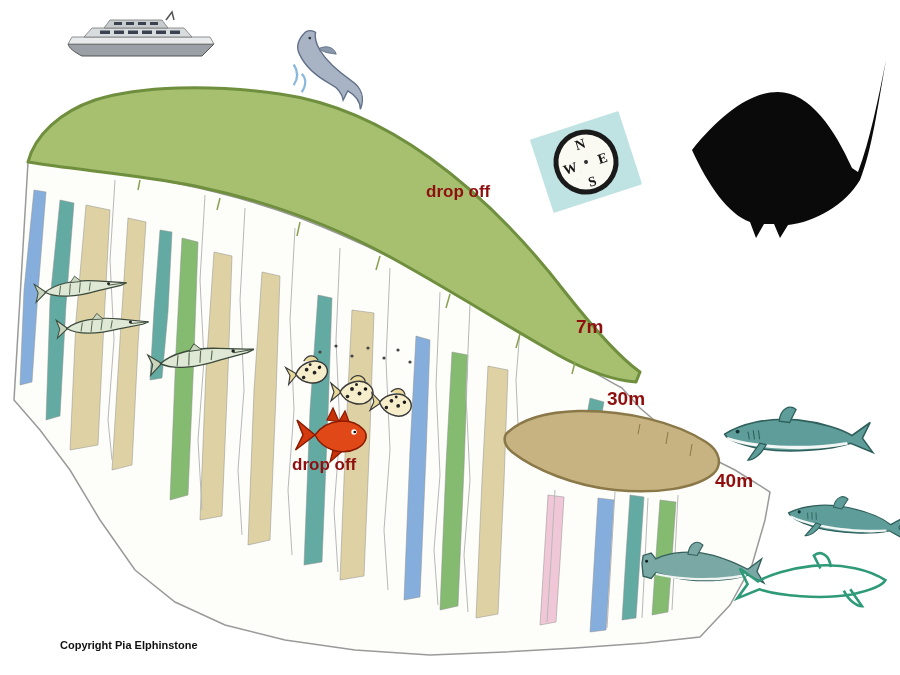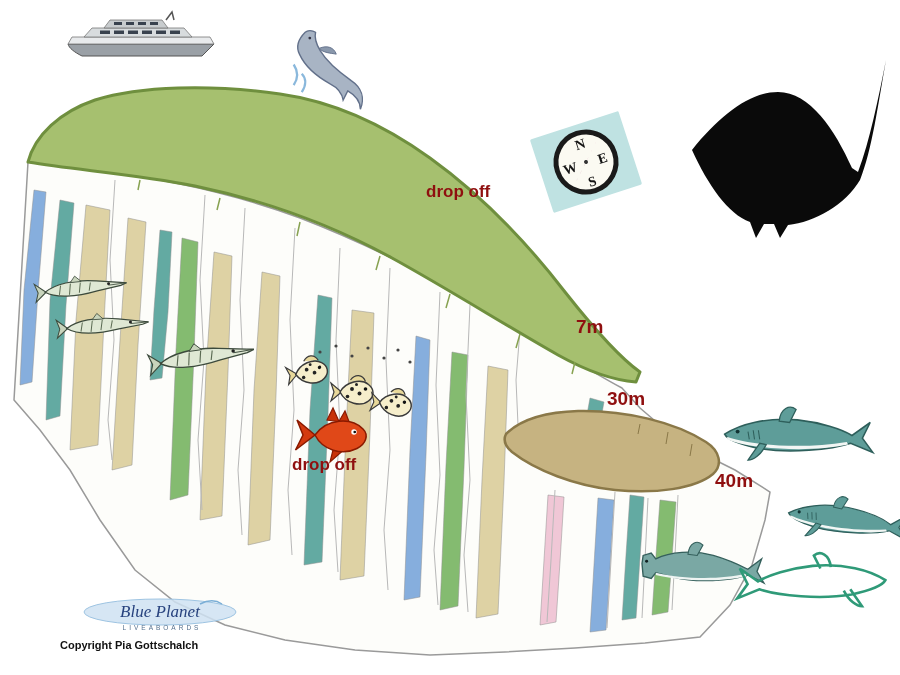--- a/index.html
+++ b/index.html
@@ -212,24 +212,15 @@
       <use href="#sharkoutline" transform="translate(888,562) scale(-1.3,1.3)"></use>
     </g>
   </svg>
 
   <div class="ov anno drop-top">drop off</div>
   <div class="ov anno d6">7m</div>
   <div class="ov anno d20">30m</div>
   <div class="ov anno d40">40m</div>
   <div class="ov anno drop-mid">drop off</div>
 
-  <div class="ov logo">
-    <svg width="170" height="44" viewBox="0 0 170 44">
-      <ellipse cx="80" cy="16" rx="76" ry="13" fill="#cfe2f2" opacity="0.85"></ellipse>
-      <ellipse cx="80" cy="16" rx="76" ry="13" fill="none" stroke="#9ec4e2" stroke-width="1"></ellipse>
-      <path d="M120,8 C128,4 136,4 142,8" stroke="#7aaed6" stroke-width="1.5" fill="none"></path>
-      <text x="80" y="21" text-anchor="middle" font-family="Liberation Serif, serif" font-style="italic" font-size="17" fill="#27427e">Blue Planet</text>
-      <text x="82" y="34" text-anchor="middle" font-family="Liberation Sans, sans-serif" font-size="6.5" letter-spacing="3" fill="#55708e">LIVEABOARDS</text>
-    </svg>
-  </div>
-
-  <div class="ov copyright">Copyright Pia Gottschalch</div>
+
+  <div class="ov copyright">Copyright Pia Elphinstone</div>
 </div>
 
 </body></html>

